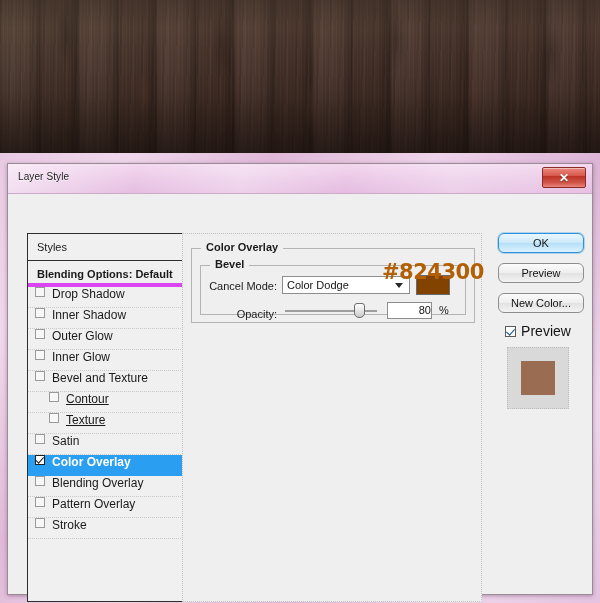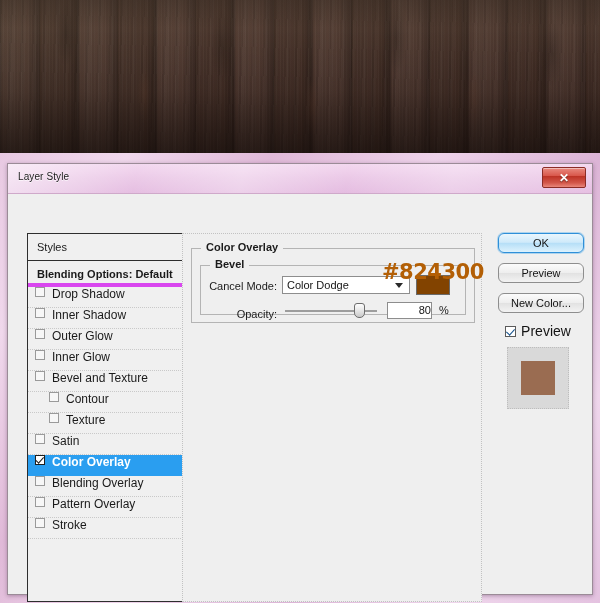--- a/index.html
+++ b/index.html
@@ -184,21 +184,21 @@
   .effect-row {
     height: 21px;
     display: flex;
     padding-left: 7px;
     font-size: 12px;
     color: #1a1a1a;
     border-bottom: 1px dotted #c9c9c9;
     box-sizing: border-box;
     background: #f0f0f0;
   }
-  .effect-row.indent { padding-left: 21px; }
+  .effect-row.indent { padding-left: 21px; text-decoration: underline; }
   .effect-row.selected {
     background: #2a9ef0;
     color: #ffffff;
     font-weight: bold;
     border-bottom: 1px solid #2a9ef0;
   }
   .cbx {
     width: 10px; height: 10px;
     border: 1px solid #9a9a9a;
     background: #f7f7f7;

